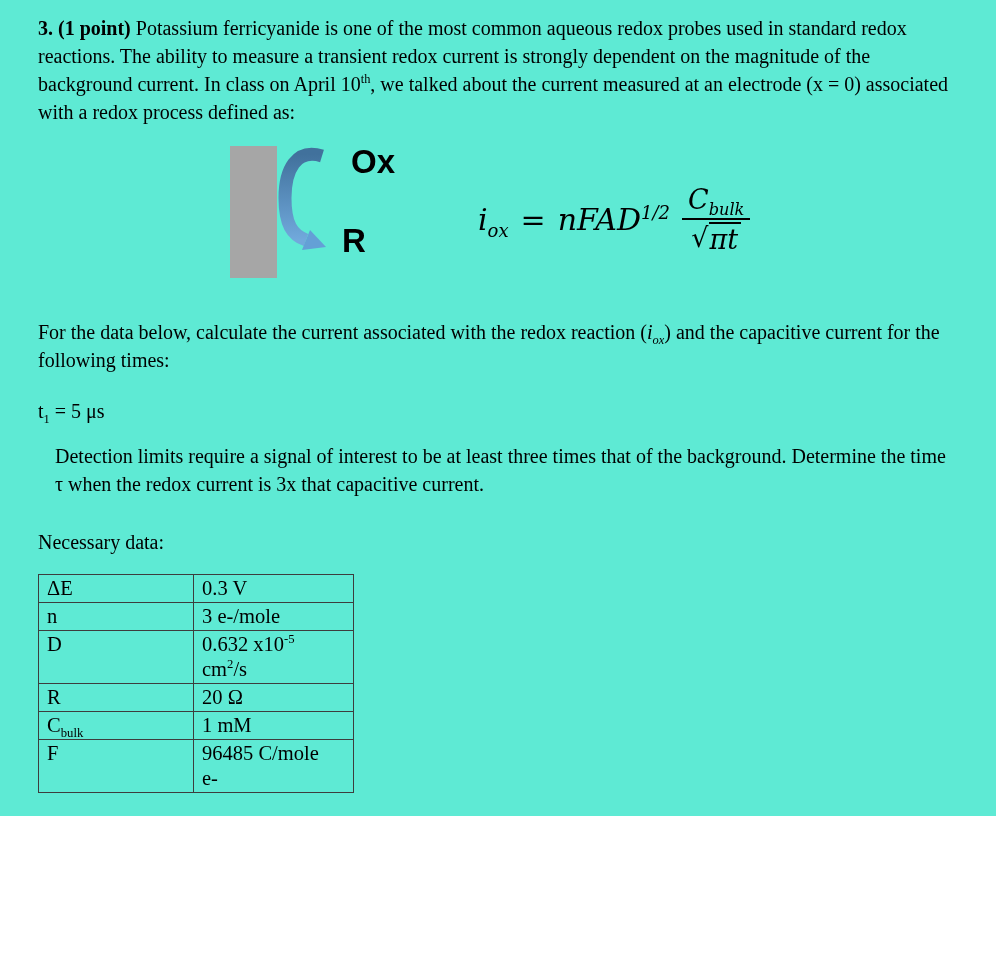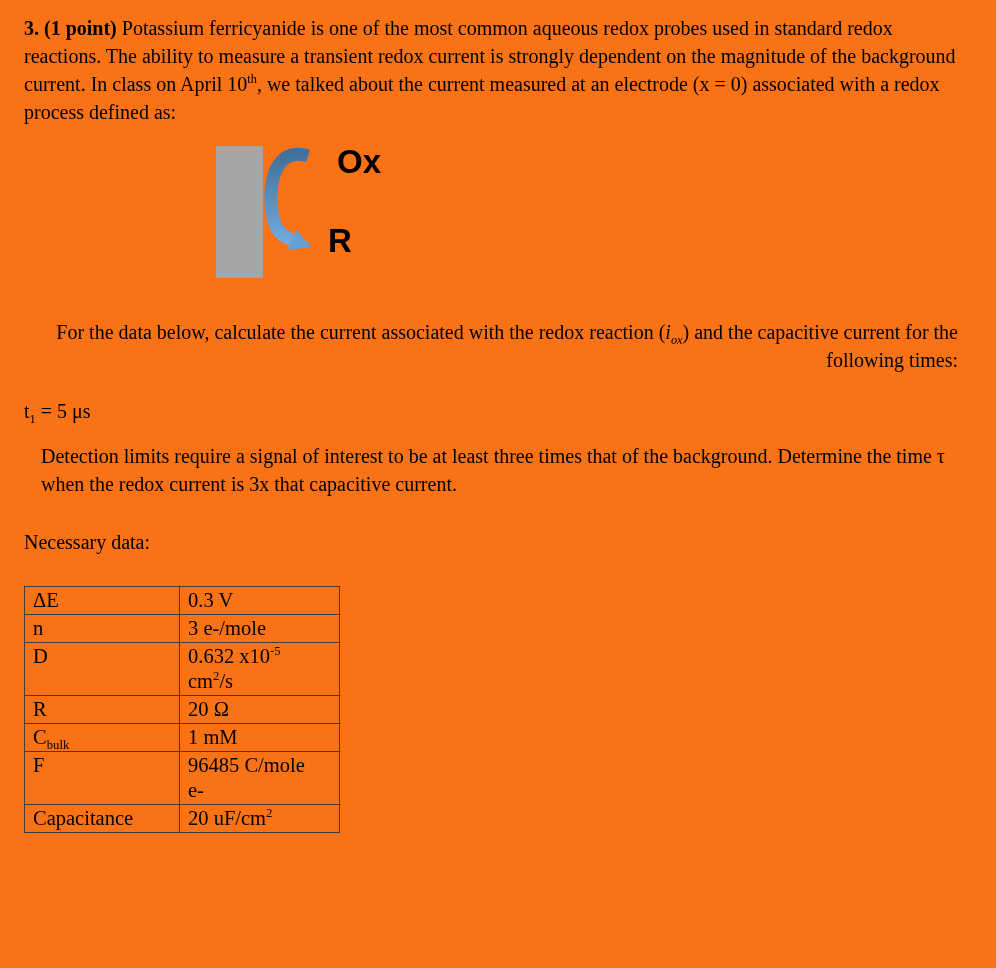--- a/index.html
+++ b/index.html
@@ -1,20 +1,20 @@
 <!DOCTYPE html>
 <html><head>
 <meta charset="utf-8">
 <style>
   * { box-sizing: border-box; }
   body { margin: 0; background: #ffffff; }
   .page {
-    width: 996px; height: 968px; background: #f97316; color: #000;
+    width: 996px; height: 816px; background: #5eead4; color: #000;
     font-family: "Liberation Serif", serif; font-size: 20px;
-    padding: 14px 38px 0 24px; overflow: hidden; position: relative;
+    padding: 14px 38px 0 38px; overflow: hidden; position: relative;
   }
   p { margin: 0; line-height: 28px; }
   .sup { vertical-align: super; font-size: 0.62em; line-height: 0; }
   .sub { vertical-align: sub; font-size: 0.62em; line-height: 0; }
   .b { font-weight: bold; }
   .i { font-style: italic; }
 
   
   .figure-row { display: flex; align-items: center; margin: 12px 0 8px 0; height: 162px; }
   .figure { position: relative; width: 232px; height: 158px; margin-left: 152px; flex: 0 0 auto; }
@@ -32,26 +32,26 @@
     font-family: "DejaVu Serif", serif; font-size: 30px;
   }
   .equation .eq-eq { margin: 0 12px; }
   .eq-sup { vertical-align: super; font-size: 0.6em; font-style: italic; line-height: 0; }
   .eq-sub { vertical-align: sub; font-size: 0.6em; font-style: italic; line-height: 0; }
   .frac { display: inline-flex; flex-direction: column; align-items: center; margin-left: 12px; font-size: 27px; }
   .frac .num { padding: 0 6px 3px 6px; border-bottom: 2.5px solid #000; }
   .frac .den { padding-top: 2px; display: inline-flex; align-items: flex-start; }
   .radicand { border-top: 2.2px solid #000; padding: 0 3px 0 1px; }
 
-  .calc-par { margin-top: 18px; text-align: right; }
+  .calc-par { margin-top: 18px; }
   .time-line { margin-top: 23px; }
   .detection-par { margin-top: 17px; margin-left: 17px; }
   .necessary-par { margin-top: 30px; }
 
-  table.data-table { border-collapse: collapse; margin-top: 30px; font-family: Liberation Serif, serif; }
+  table.data-table { border-collapse: collapse; margin-top: 18px; font-family: Liberation Serif, serif; }
   table.data-table td {
     border: 1.5px solid #3d3d3d; font-size: 20.5px; line-height: 25px;
     padding: 1px 6px 1px 8px; vertical-align: top;
   }
   table.data-table td.param-cell { width: 155px; }
   table.data-table td.value-cell { width: 160px; }
 </style>
 </head>
 <body>
 
@@ -70,20 +70,32 @@
           </linearGradient>
         </defs>
         <rect x="40" y="6" width="47" height="132" fill="#a6a6a6"></rect>
         <path d="M 132,16 C 106,8 95,30 95,58 C 95,84 102,95 116,100" fill="none" stroke="url(#arrowGrad)" stroke-width="13"></path>
         <polygon points="136,107 112,110 120,90" fill="#64a0d6"></polygon>
       </svg>
       <span class="fig-label ox-label">Ox</span>
       <span class="fig-label r-label">R</span>
     </div>
 
+    <div class="equation">
+      <span><span class="i">i</span><span class="eq-sub">ox</span></span>
+      <span class="eq-eq">=</span>
+      <span><span class="i">nFAD</span><span class="eq-sup">1/2</span></span>
+      <span class="frac">
+        <span class="num"><span class="i">C</span><span class="eq-sub">bulk</span></span>
+        <span class="den">
+            <span>√</span>
+            <span class="radicand i">πt</span>
+          </span>
+      </span>
+    </div>
 
   </div>
 
   <p class="calc-par"><span>For the data below, calculate the current associated with the redox reaction (</span><span class="i">i</span><span class="i sub">ox</span><span>) and the capacitive current for the following times:</span></p>
 
   <p class="time-line"><span>t</span><span class="sub">1</span><span> = 5 μs</span></p>
 
   <p class="detection-par">Detection limits require a signal of interest to be at least three times that of the background.  Determine the time τ when the redox current is 3x that capacitive current.</p>
 
   <p class="necessary-par">Necessary data:</p>
@@ -121,22 +133,16 @@
             <div><span>1 mM</span></div>
           </td>
         </tr>
         <tr>
           <td class="param-cell"><span>F</span></td>
           <td class="value-cell">
             <div><span>96485 C/mole</span></div>
             <div><span>e-</span></div>
           </td>
         </tr>
-        <tr>
-          <td class="param-cell"><span>Capacitance</span></td>
-          <td class="value-cell">
-            <div><span>20 uF/cm</span><span class="sup">2</span></div>
-          </td>
-        </tr>
       </tbody>
   </table>
 
 </div>
 
 </body></html>

